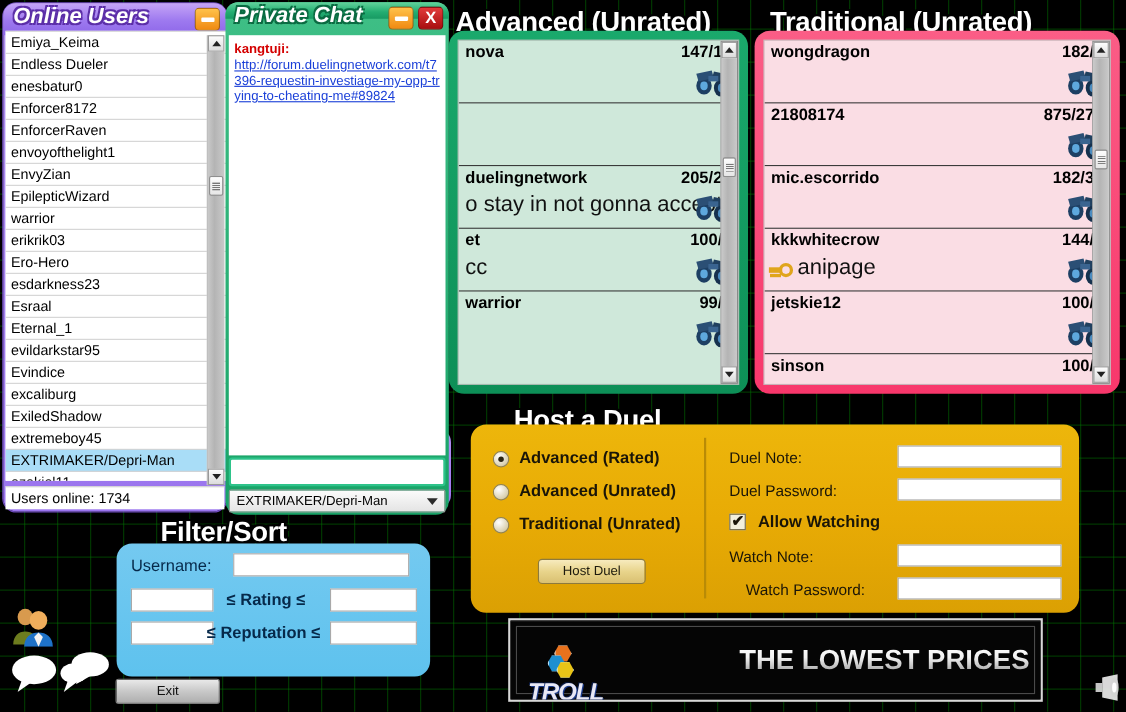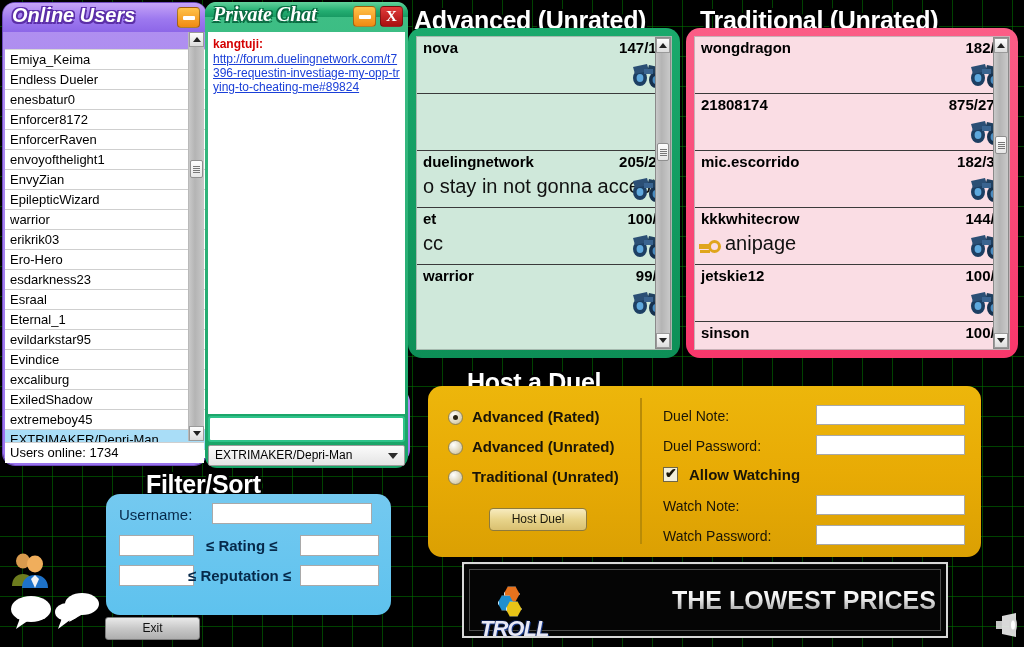--- a/index.html
+++ b/index.html
@@ -54,21 +54,21 @@
     position:absolute; top:4px; width:23px; height:21px;
     border-radius:4px; border:1px solid #00000055;
     display:flex; align-items:center; justify-content:center;
     font-weight:bold; color:#fff; font-size:15px; line-height:1;
   }
   .winbtn.min{ background:linear-gradient(to bottom,#ffc24a,#f08a12); }
   .winbtn.min::after{ content:""; width:12px; height:4px; background:#fff; border-radius:1px; }
   .winbtn.close{ background:linear-gradient(to bottom,#e23b3b,#a80f0f); }
 
   #ou-list{
-    position:absolute; left:2px; top:46px; width:232px; height:409px;
+    position:absolute; left:2px; top:25px; width:232px; height:409px;
     background:#ffffff; overflow:hidden;
     border-top:1px solid #d8d8d8;
   }
   .ou-row{
     height:20px; line-height:19px;
     padding-left:5px; font-size:13px; color:#000;
     border-bottom:1px solid #cfcfcf;
     white-space:nowrap; overflow:hidden;
     background:#ffffff;
   }
@@ -120,21 +120,21 @@
   }
 
   
   #private-chat{
     position:absolute; left:205px; top:2px; width:203px; height:466px;
     border-radius:12px;
     background:linear-gradient(to bottom,#3fbf86 0%, #18a367 100%);
     z-index:30;
   }
   #pc-titlebar{ position:relative; height:15px; border-radius:11px 11px 0 0;
-    background:linear-gradient(to bottom,#62d39c 0%, #23ad71 60%, #189a63 100%);font-family:Liberation Serif, serif; }
+    background:linear-gradient(to bottom,#62d39c 0%, #23ad71 60%, #189a63 100%); }
   #pc-title{
     position:absolute; left:8px; top:1px; font-size:20px; font-weight:bold; font-style:italic;
     color:#ffffff;
     text-shadow:-1.5px -1.5px 0 #0b6b42,1.5px -1.5px 0 #0b6b42,-1.5px 1.5px 0 #0b6b42,1.5px 1.5px 0 #0b6b42;
     white-space:nowrap;
   }
   #pc-log{
     position:absolute; left:3px; top:30px; width:197px; height:382px;
     background:#ffffff; overflow:hidden; padding:5px 4px 0 5px;
   }
@@ -572,21 +572,21 @@
 
   <div class="host-field-label" style="left:235px; top:22px;">Duel Note:</div>
   <input class="host-input" style="left: 388px; top: 19px;" type="text">
 
   <div class="host-field-label" style="left:235px; top:52px;">Duel Password:</div>
   <input class="host-input" style="left: 388px; top: 49px;" type="text">
 
   <div class="host-field-label" style="left:235px; top:112px;">Watch Note:</div>
   <input class="host-input" style="left: 388px; top: 109px;" type="text">
 
-  <div class="host-field-label" style="left:235px; top:142px;">Watch Password:</div>
+  <div class="host-field-label" style="left:250px; top:142px;">Watch Password:</div>
   <input class="host-input" style="left: 388px; top: 139px;" type="text">
 </div>
 <div id="allow-watching">
   <span class="cb"></span>
   <span class="lbl">Allow Watching</span>
 </div>
 <div id="host-duel-btn">Host Duel</div>
 
 <div class="panel-title" id="filter-title">Filter/Sort</div>
 <div id="filter-panel">

